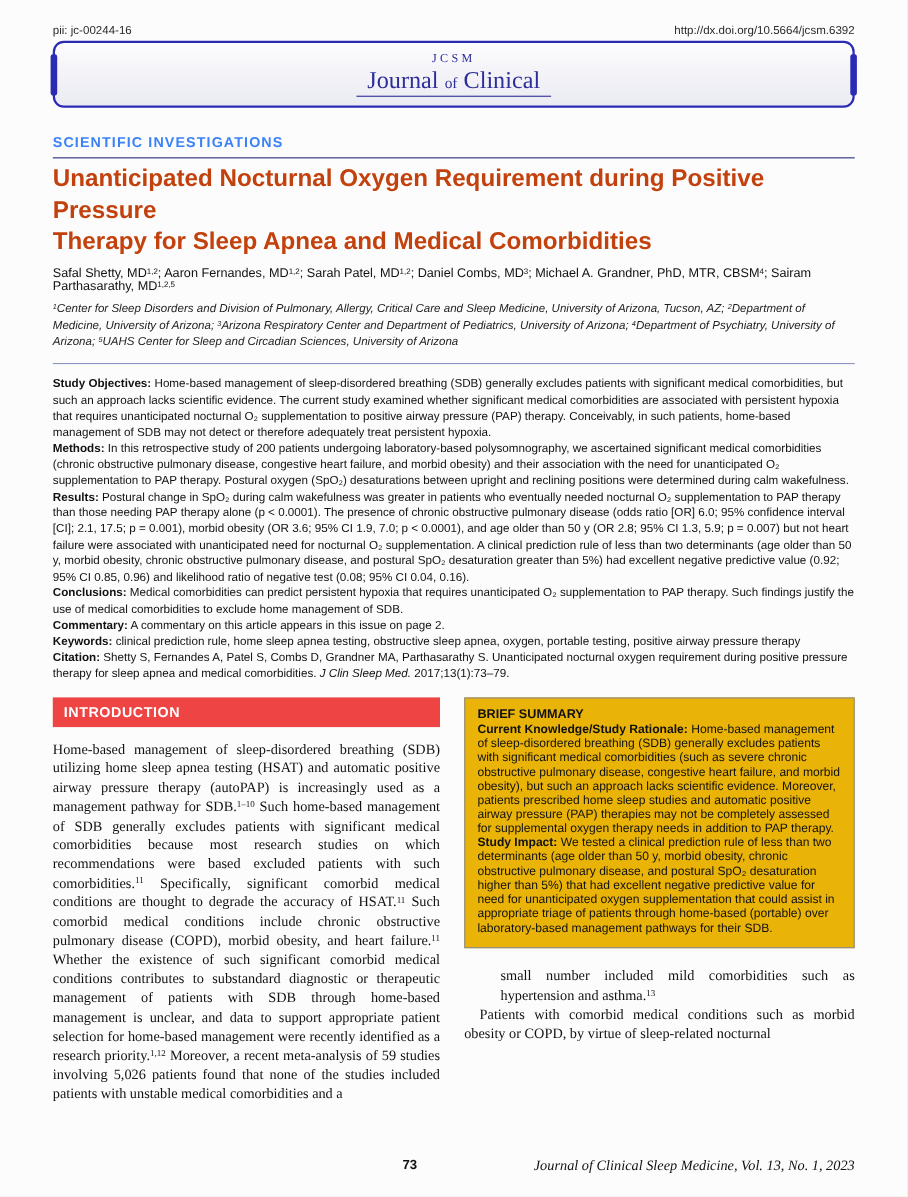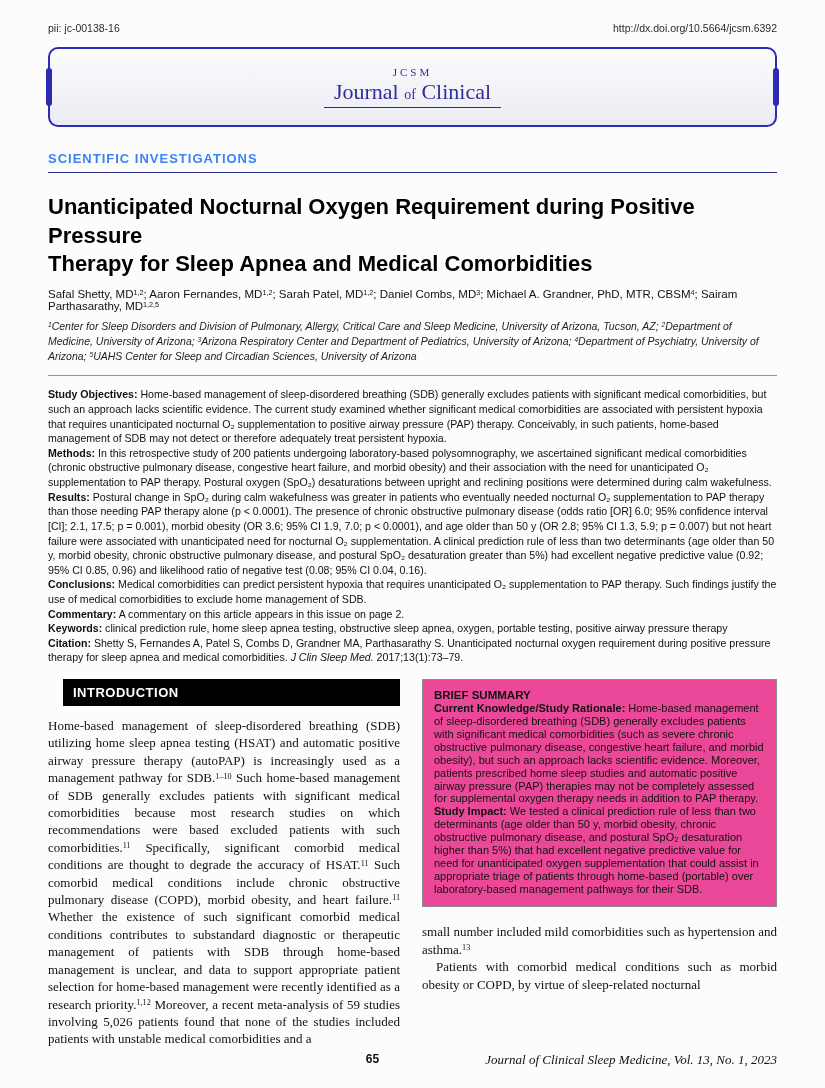--- a/index.html
+++ b/index.html
@@ -5,81 +5,81 @@
   * { margin:0; padding:0; box-sizing:border-box; }
   html,body { background:#e8e8e8; }
   body { width:825px; height:1088px; position:relative; margin:0 auto;
          font-family:"Liberation Sans","DejaVu Sans",sans-serif; color:#111; }
   .page { position:absolute; inset:0; background:#fcfcfc; padding:22px 48px 0 48px; overflow:hidden; }
 
   
   .meta-row { display:flex; justify-content:space-between; font-size:10.5px; color:#2a2a2a; }
 
   
-  .logo-box { position:relative; margin-top:13px; height:80px; border:2px solid #2b2bb4; border-radius:10px;
+  .logo-box { position:relative; margin-top:3px; height:61px; border:2px solid #2b2bb4; border-radius:10px;
               background:linear-gradient(180deg,#fdfdfe 0%,#f2f2f7 55%,#ebebf3 100%);
               display:flex; flex-direction:column; align-items:center; justify-content:center;
               font-family:"Liberation Serif","DejaVu Serif",serif; color:#2e2e9a; }
   .logo-box::before, .logo-box::after { content:""; position:absolute; top:50%; transform:translateY(-50%);
               width:6px; height:38px; background:#2b2bb4; border-radius:4px; }
   .logo-box::before { left:-4px; } .logo-box::after { right:-4px; }
   .logo-small { font-size:11px; letter-spacing:3px; font-variant:small-caps; margin-bottom:2px; }
   .logo-line1 { font-size:22px; line-height:1.1; border-bottom:1.5px solid #2e2e9a; padding:0 10px 2px 10px; }
   .logo-line1 .of { font-size:14px; }
   .logo-line2 { font-size:22px; line-height:1.2; margin-top:1px; }
 
   
   .section-label { margin-top:24px; font-size:13px; font-weight:bold; letter-spacing:1px; color:#3b82f6;
                    border-bottom:1.5px solid #252c85; padding-bottom:6px; }
 
   
-  .title { margin-top:20px; font-size:22px; font-weight:bold; line-height:1.3; color:#000000; }
+  .title { margin-top:4px; font-size:22px; font-weight:bold; line-height:1.3; color:#c2410c; }
   .authors { margin-top:9px; font-size:11.5px; color:#111; }
   .affiliations { margin-top:7px; font-size:10.5px; font-style:italic; line-height:1.45; color:#222;
                   border-bottom:1px solid #8d94bf; padding-bottom:11px; }
 
   
   .abstract { margin-top:11px; font-size:10.6px; line-height:1.38; color:#111; }
   .abstract p { margin:0; }
 
   
   .columns { display:flex; gap:22px; margin-top:14px; }
   .col-left { width:352px; flex:none; }
   .col-right { flex:1; }
-  .intro-bar { background:#000000; color:#fff; font-weight:bold; font-size:13px; letter-spacing:0.5px;
-               padding:6px 10px;margin-left:15px; }
+  .intro-bar { background:#ef4444; color:#fff; font-weight:bold; font-size:13px; letter-spacing:0.5px;
+               padding:6px 10px; }
   .body-serif { font-family:"Liberation Serif","DejaVu Serif",serif; font-size:13px; line-height:1.34;
                 text-align:justify; color:#111; }
   .col-left .body-serif { margin-top:11px; }
   .brief-box { border:1px solid #8c8c8c; padding:9px 11px 11px 11px; font-size:11px; line-height:1.17;
-               background:#ec4899; }
+               background:#eab308; }
   .brief-heading { font-weight:bold; font-size:11.5px; }
   .brief-box p { margin:0; }
-  .cont { margin-top:16px; }
+  .cont { margin-top:16px;margin-left:33px; }
   .indent { text-indent:14px; }
 
   
   .footer { position:absolute; left:48px; right:48px; bottom:18px; height:18px; }
   .page-num { position:absolute; left:0; right:80px; text-align:center; font-weight:bold; font-size:12px; }
   .journal-ref { position:absolute; right:0; font-family:"Liberation Serif","DejaVu Serif",serif;
                  font-style:italic; font-size:13px; color:#111; }
 
   
   .b { font-weight:bold; }
   .i { font-style:italic; }
   .sup { font-size:0.63em; position:relative; top:-0.45em; line-height:0; }
   .of { font-size:0.65em; }
 </style>
 </head>
 <body>
 
 <div class="page">
 
   <div class="meta-row">
-    <span>pii: jc-00138-16</span>
+    <span>pii: jc-00244-16</span>
     <span>http://dx.doi.org/10.5664/jcsm.6392</span>
   </div>
 
   <div class="logo-box">
     <div class="logo-small">JCSM</div>
     <div class="logo-line1"><span>Journal </span><span class="of">of</span><span> Clinical</span></div>
   </div>
 
   <div class="section-label">SCIENTIFIC INVESTIGATIONS</div>
 
@@ -112,17 +112,17 @@
         <div class="brief-heading">BRIEF SUMMARY</div>
         <p><span class="b">Current Knowledge/Study Rationale:</span><span> Home-based management of sleep-disordered breathing (SDB) generally excludes patients with significant medical comorbidities (such as severe chronic obstructive pulmonary disease, congestive heart failure, and morbid obesity), but such an approach lacks scientific evidence. Moreover, patients prescribed home sleep studies and automatic positive airway pressure (PAP) therapies may not be completely assessed for supplemental oxygen therapy needs in addition to PAP therapy.</span></p>
         <p><span class="b">Study Impact:</span><span> We tested a clinical prediction rule of less than two determinants (age older than 50 y, morbid obesity, chronic obstructive pulmonary disease, and postural SpO₂ desaturation higher than 5%) that had excellent negative predictive value for need for unanticipated oxygen supplementation that could assist in appropriate triage of patients through home-based (portable) over laboratory-based management pathways for their SDB.</span></p>
       </div>
       <p class="body-serif cont"><span>small number included mild comorbidities such as hypertension and asthma.</span><span class="sup">13</span></p>
       <p class="body-serif indent"><span>Patients with comorbid medical conditions such as morbid obesity or COPD, by virtue of sleep-related nocturnal</span></p>
     </div>
   </div>
 
   <div class="footer">
-    <span class="page-num">65</span>
+    <span class="page-num">73</span>
     <span class="journal-ref">Journal of Clinical Sleep Medicine, Vol. 13, No. 1, 2023</span>
   </div>
 
 </div>
 
 </body></html>

